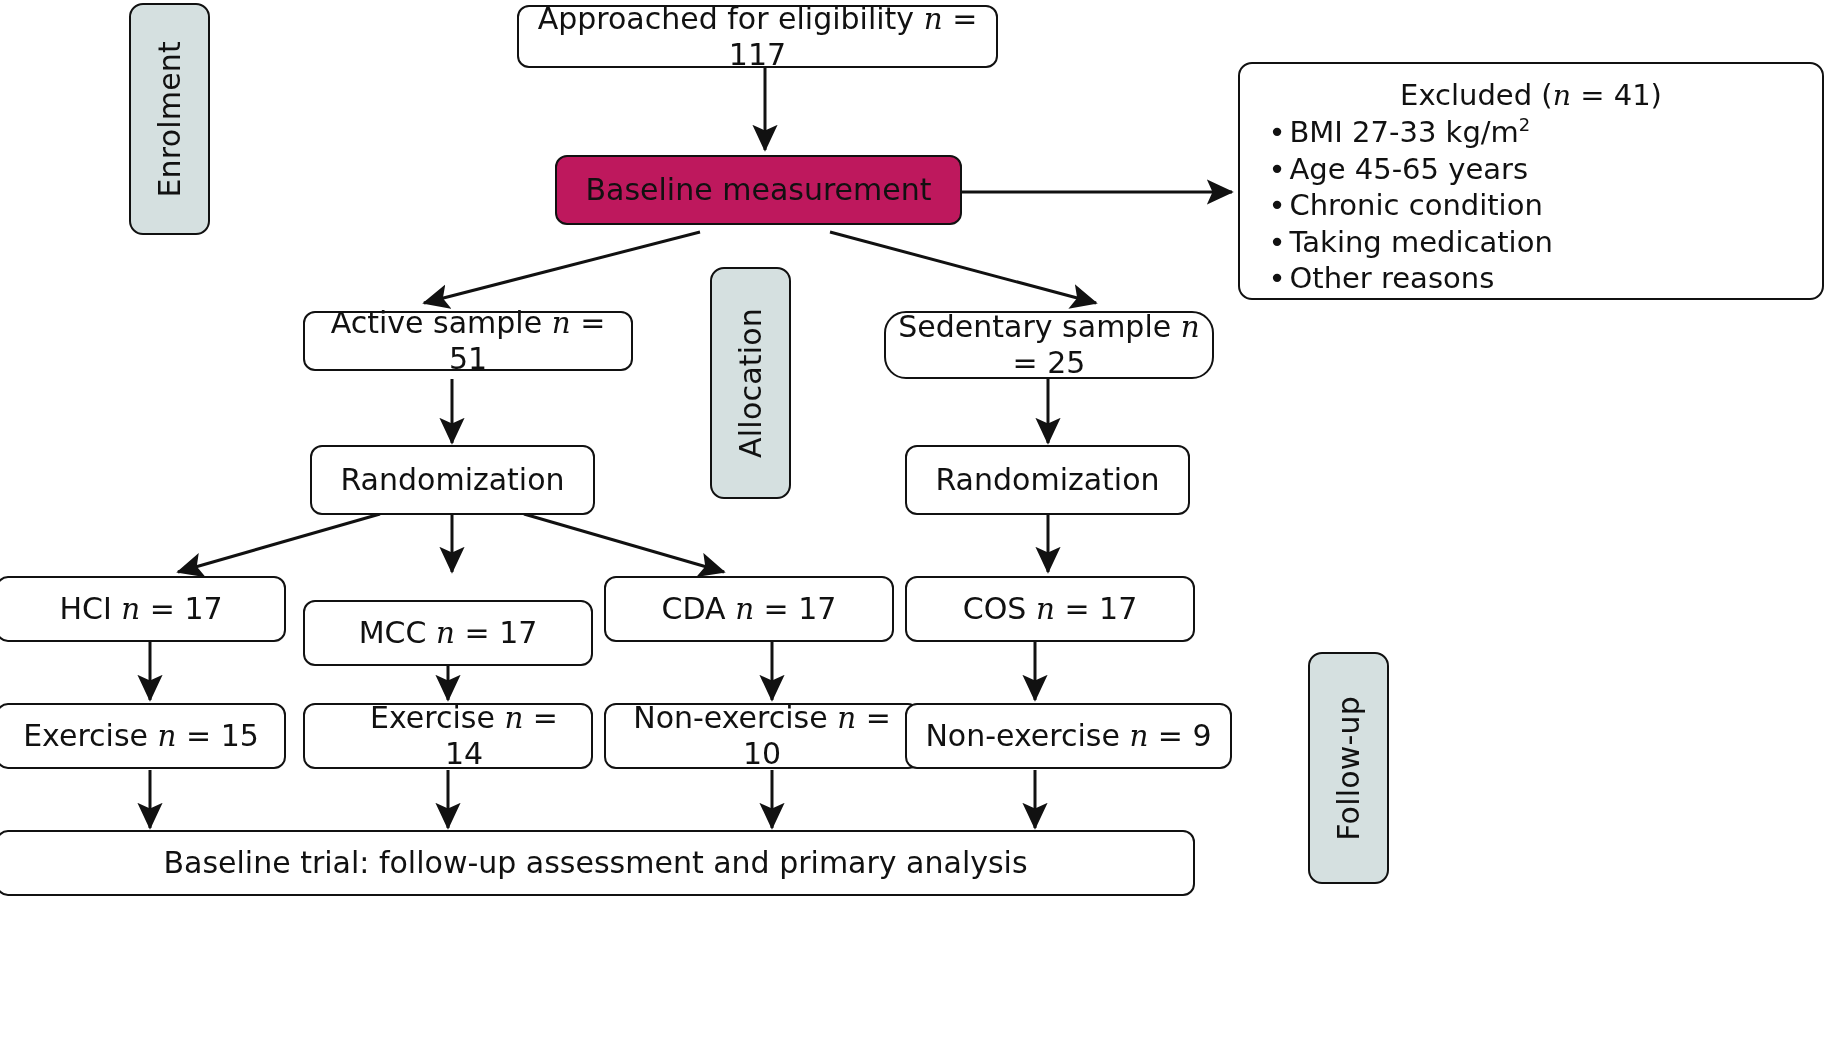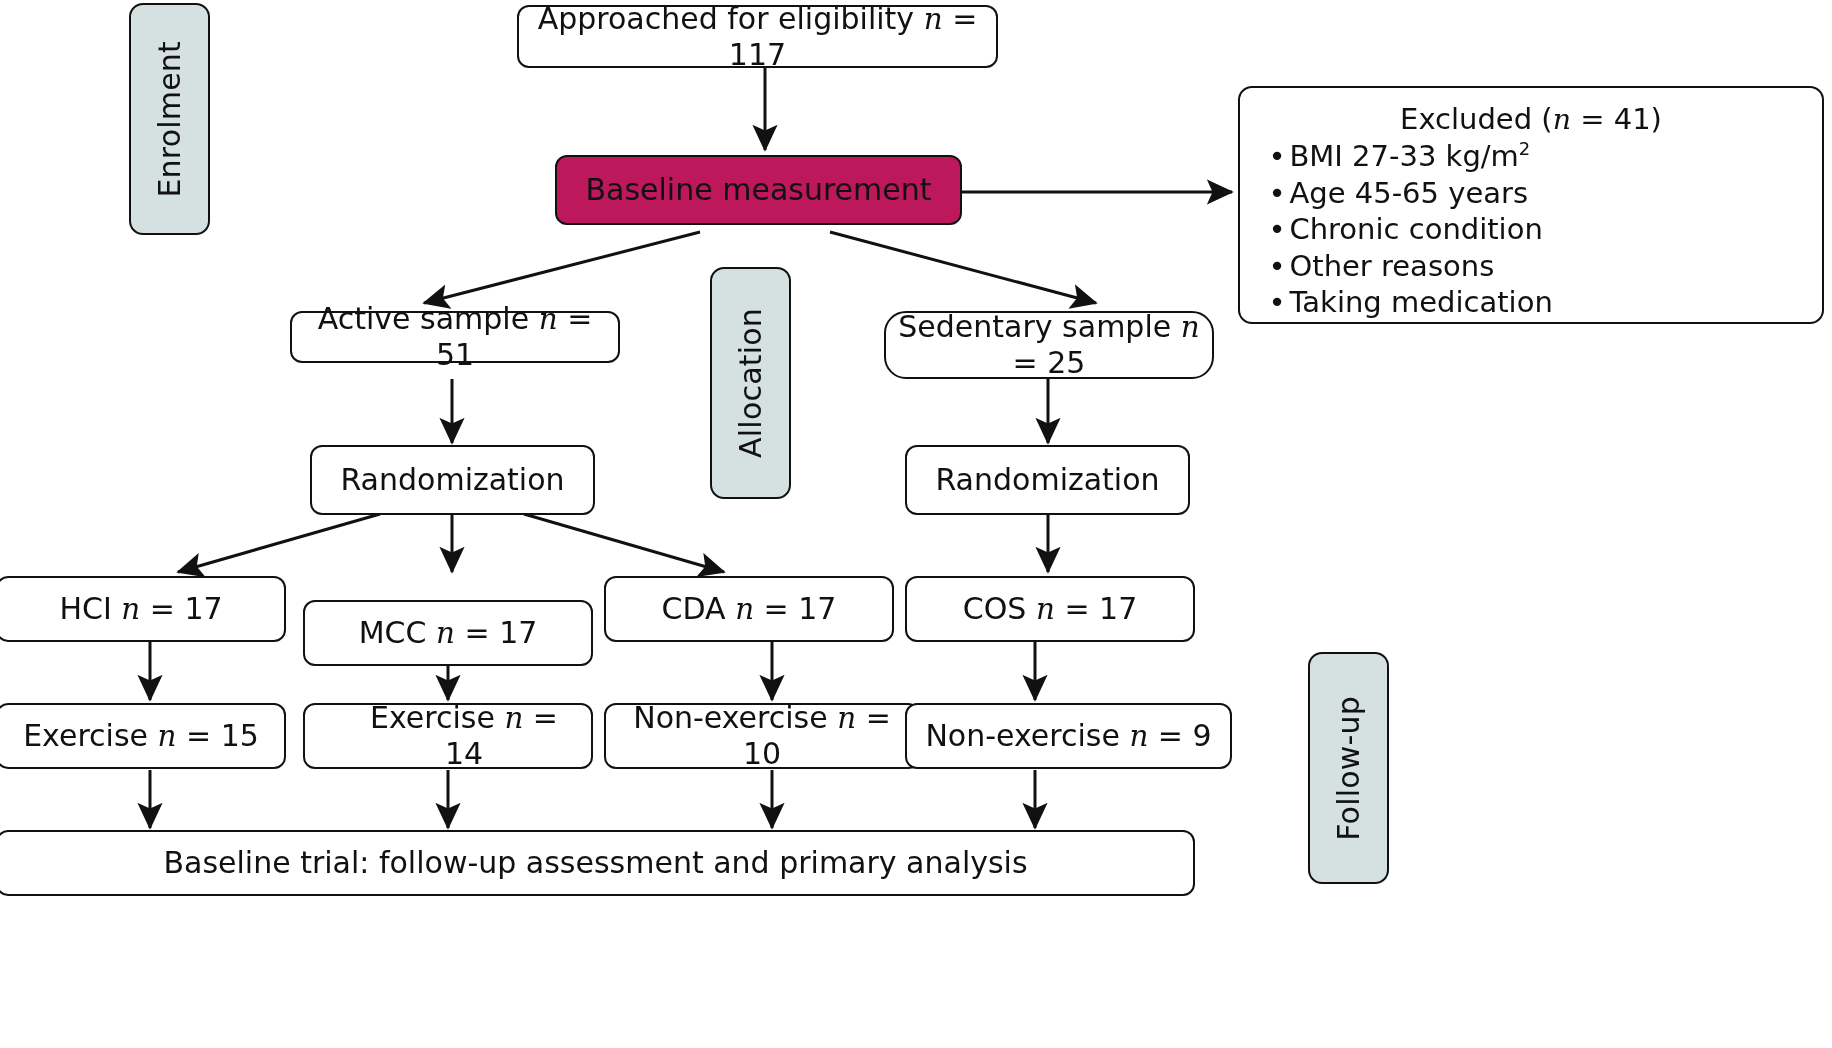--- a/index.html
+++ b/index.html
@@ -13,21 +13,21 @@
         text-align:center;line-height:1.18;}
   .node .txt{display:block;padding:0 10px;}
   .shaded{background:#be185d;}
   .phase{position:absolute;box-sizing:border-box;border:2.6px solid #111;border-radius:14px;
          background:#d5e0e0;display:flex;align-items:center;justify-content:center;}
   .phase .vlabel{writing-mode:vertical-rl;transform:rotate(180deg);white-space:nowrap;
                  font-size:30px;letter-spacing:.2px;}
 
   .ital{font-family:"DejaVu Serif","Liberation Serif",serif;font-style:italic;font-size:.98em;}
   .excl{position:absolute;box-sizing:border-box;border:2.6px solid #111;border-radius:14px;
-        background:#fff;padding:14px 16px 28px 16px;margin-top:24px;}
+        background:#fff;padding:14px 16px 28px 16px;}
   .excl .hd{text-align:center;font-size:29px;margin-bottom:2px;}
   .excl ul{list-style:none;margin:0;padding:0 0 0 14px;}
   .excl li{font-size:29px;line-height:1.26;white-space:nowrap;}
   .excl li::before{content:"\2022";display:inline-block;width:.72em;margin-left:-.05em;}
   sup{font-size:.62em;vertical-align:super;}
 </style>
 </head>
 <body>
 
 <div id="stage">
@@ -87,26 +87,26 @@
   <div class="node shaded" style="left:555px;top:155px;width:407px;height:70px;font-size:30px;">
     <span class="txt">Baseline measurement</span>
   </div>
 
   <div class="excl" style="left:1238px;top:62px;width:586px;height:238px;">
     <div class="hd"><span>Excluded (</span><span class="ital">n</span><span> = 41)</span></div>
     <ul>
       <li><span>BMI 27-33 kg/m</span><sup>2</sup></li>
       <li><span>Age 45-65 years</span><sup></sup></li>
       <li><span>Chronic condition</span><sup></sup></li>
+      <li><span>Taking medication</span><sup></sup></li>
       <li><span>Other reasons</span><sup></sup></li>
-      <li><span>Taking medication</span><sup></sup></li>
     </ul>
   </div>
 
-  <div class="node" style="left:290px;top:311px;width:330px;height:52px;font-size:30px;">
+  <div class="node" style="left:303px;top:311px;width:330px;height:60px;font-size:30px;">
     <span class="txt"><span>Active sample </span><span class="ital">n</span><span> = 51</span></span>
   </div>
 
   <div class="node" style="left:884px;top:311px;width:330px;height:68px;font-size:30px;border-radius:22px;">
     <span class="txt"><span>Sedentary sample </span><span class="ital">n</span><span> = 25</span></span>
   </div>
 
   <div class="node" style="left:310px;top:445px;width:285px;height:70px;font-size:30px;">
     <span class="txt">Randomization</span>
   </div>

